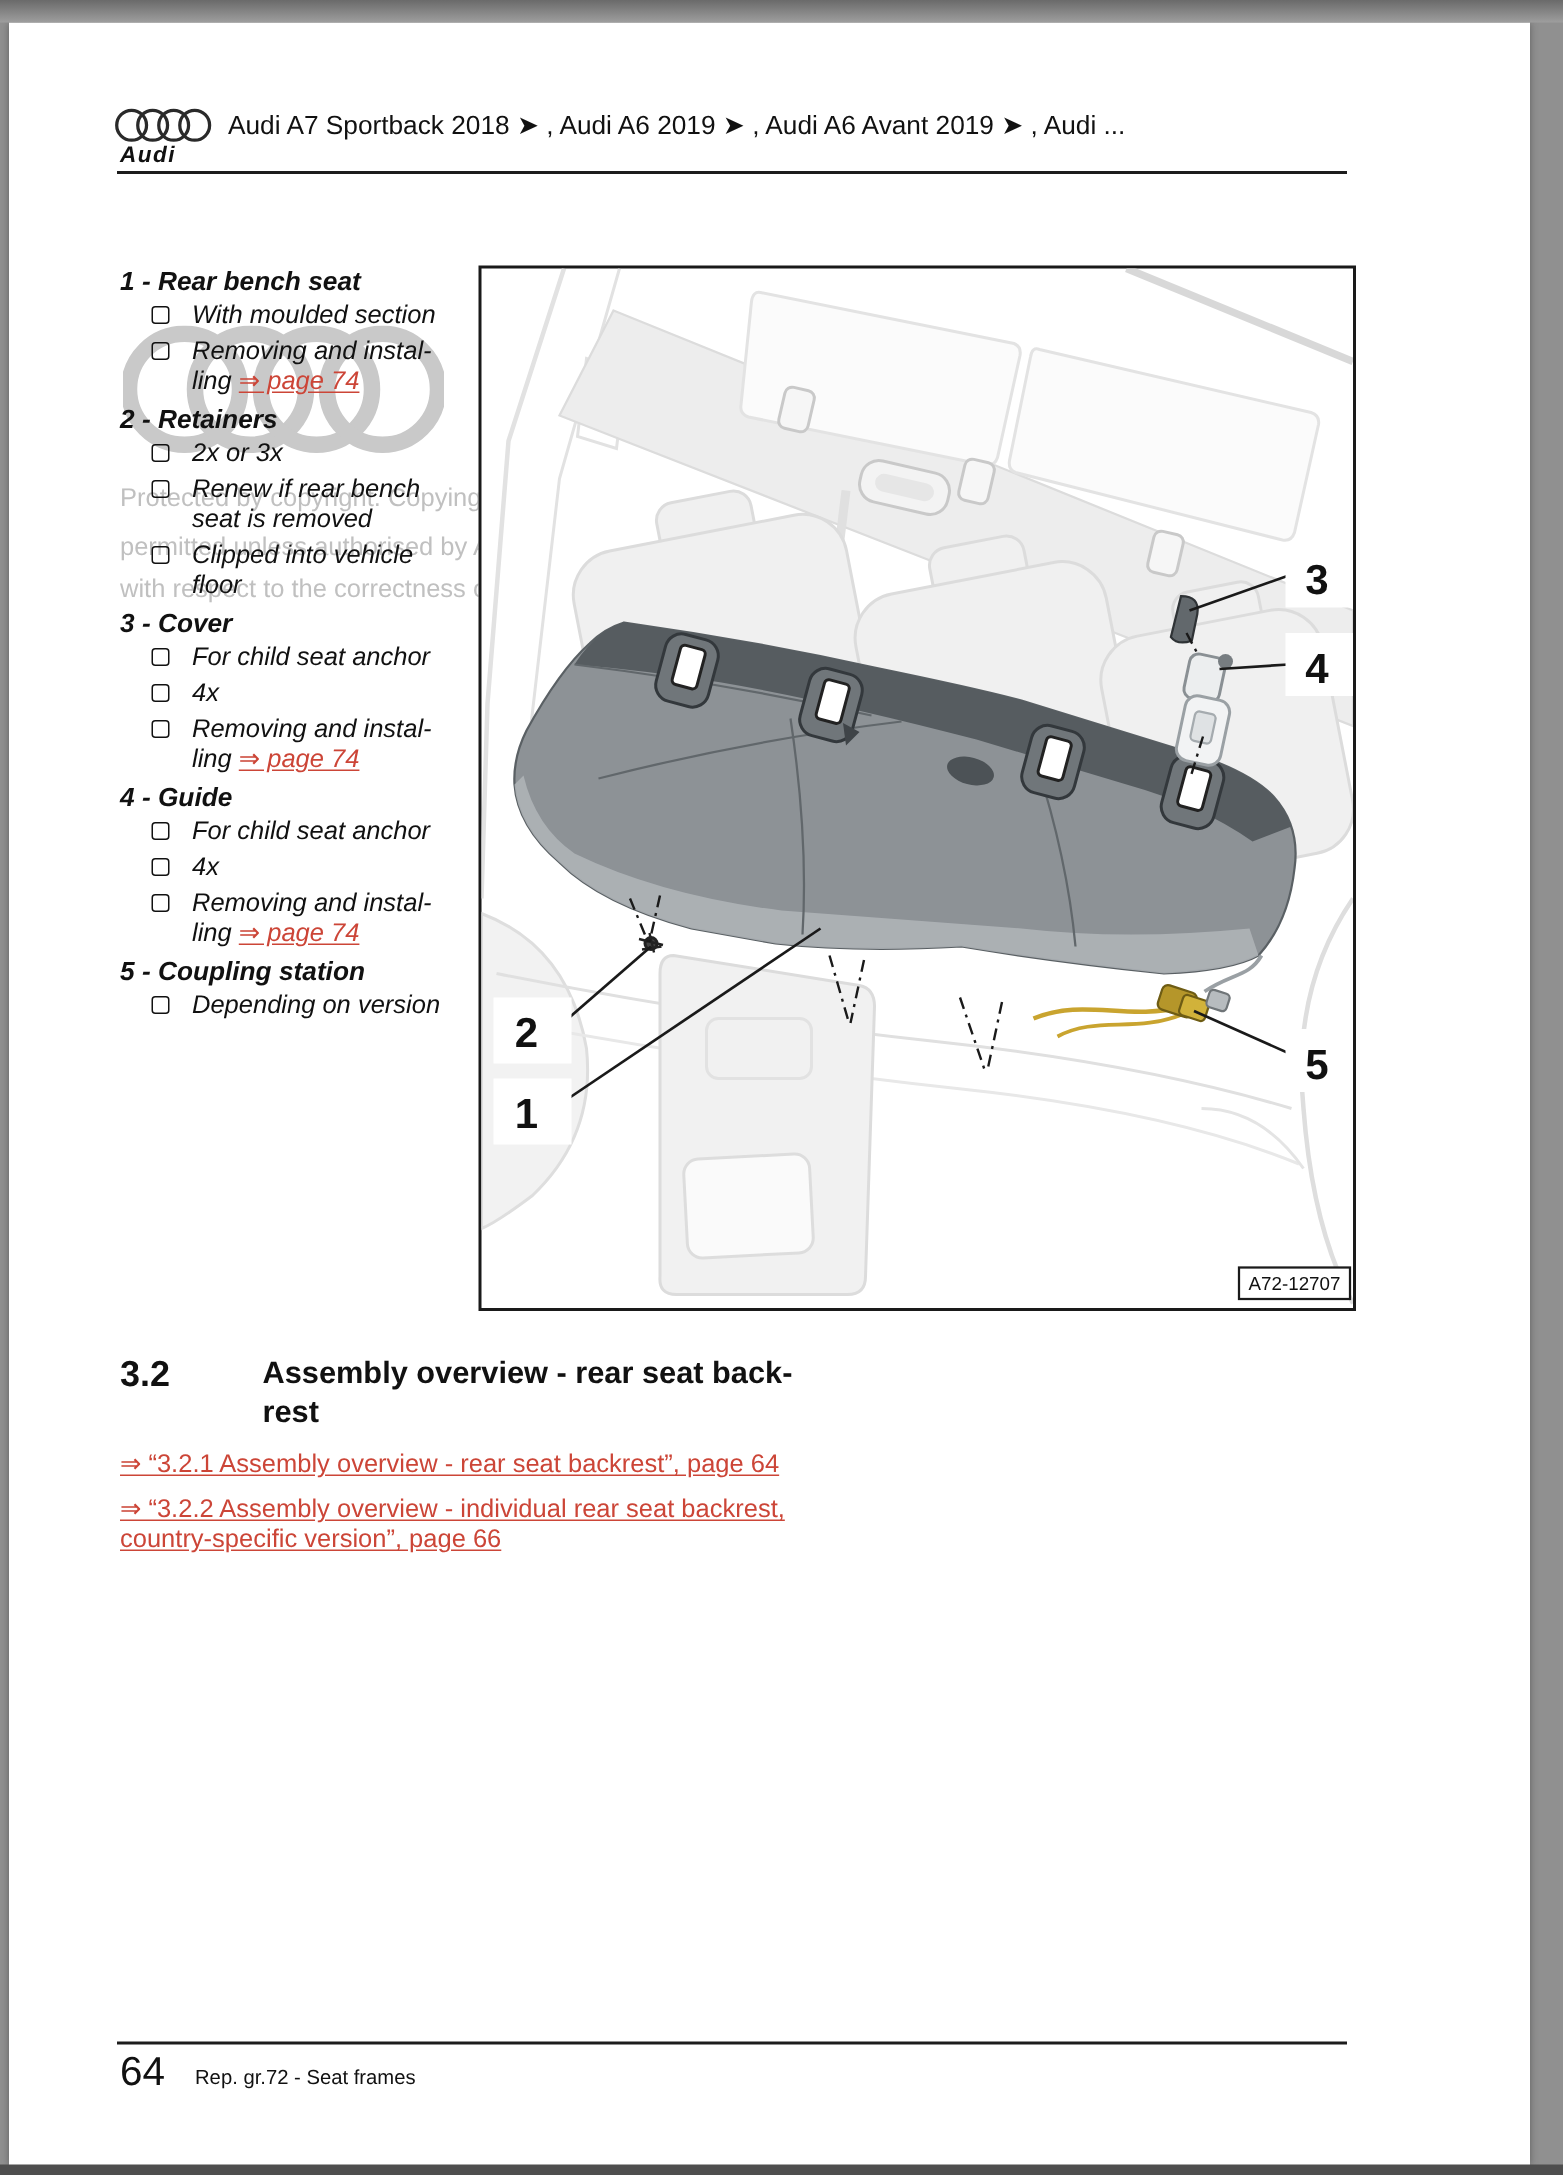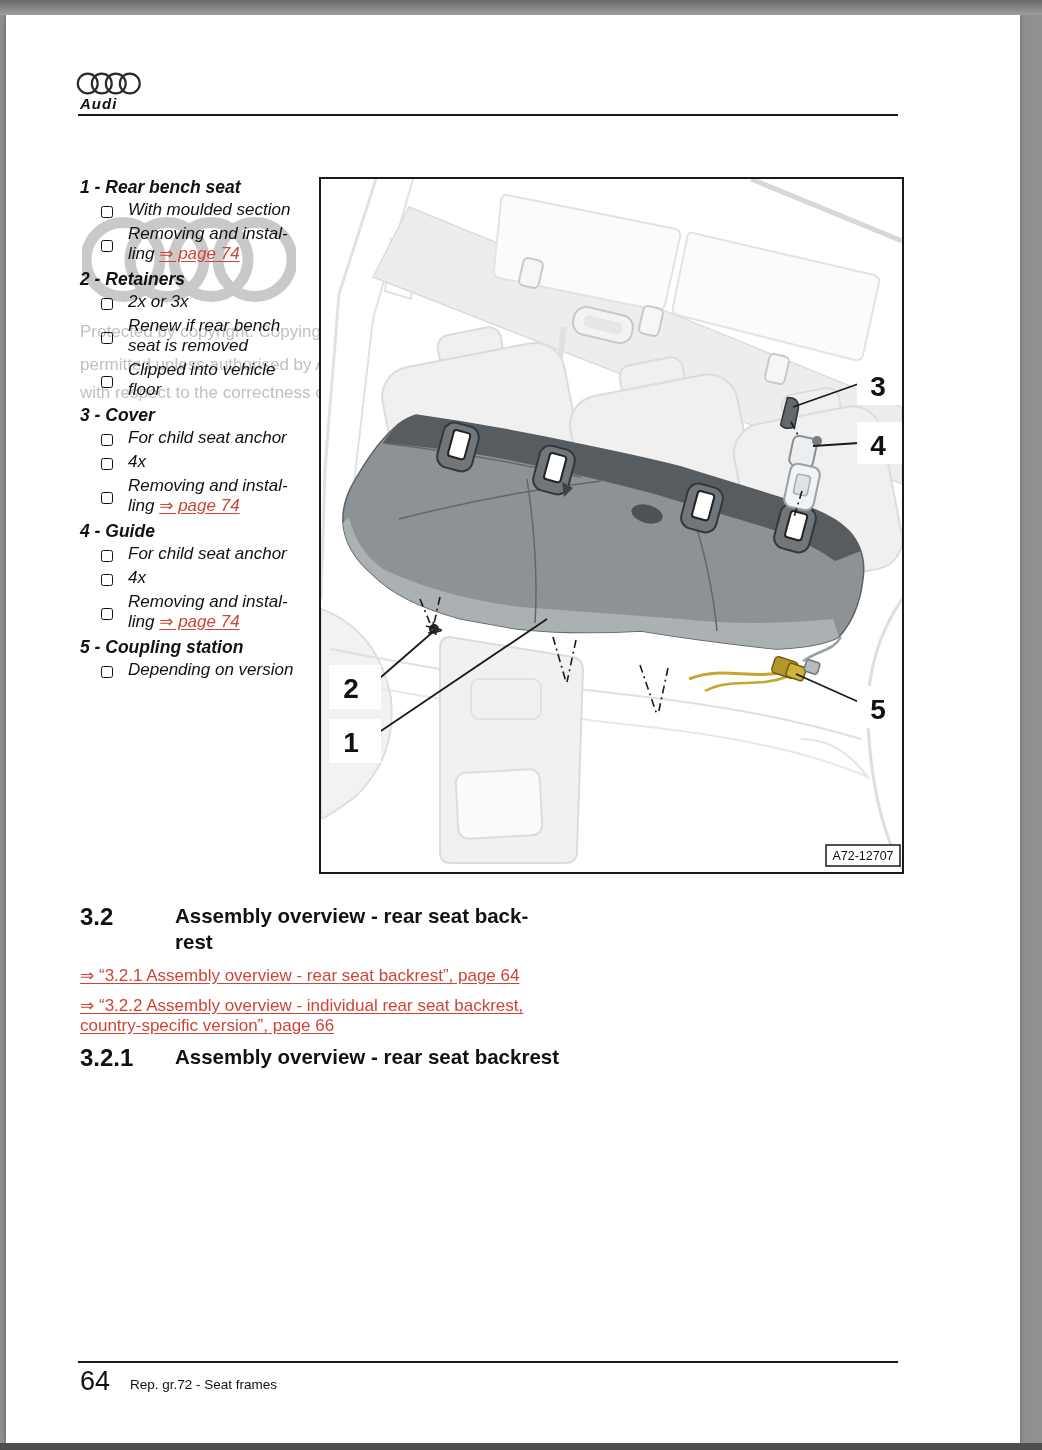--- a/index.html
+++ b/index.html
@@ -20,21 +20,21 @@
   .rule{position:absolute;left:78px;width:820px;height:2px;background:#1c1c1c;z-index:2;}
   .rule-top{top:114px;} .rule-bottom{top:1361px;}
 
   
   .wm-rings{position:absolute;left:82px;top:217px;z-index:1;}
   .wm-line{position:absolute;left:80px;font-size:17px;color:#c0c0c0;white-space:nowrap;z-index:1;}
 
   
   .parts-list{position:absolute;left:80px;top:172px;width:262px;z-index:2;font-style:italic;}
   .group-heading{font-size:17.5px;font-weight:bold;line-height:22px;margin-top:4px;}
-  .li{display:flex;margin:2px 0 4px 0;align-items:center;}
+  .li{display:flex;margin:2px 0 4px 0;}
   .cbx{flex:none;width:12px;height:12px;border:1.8px solid #111;border-radius:2.5px;
     margin:4px 15px 0 21px;}
   .li-text{font-size:17px;line-height:20px;}
   .li-text .t{white-space:pre-line;}
   a.red-link,.red-link{color:#cc4537;text-decoration:underline;text-underline-offset:2px;cursor:pointer;}
 
   
   .figure{position:absolute;left:319px;top:177px;width:585px;height:697px;background:#fff;
     border:2px solid #1a1a1a;z-index:3;}
 
@@ -60,20 +60,21 @@
   <svg class="logo-rings" width="66" height="27" viewBox="0 0 73 28">
     <g fill="none" stroke="#2a2a2a" stroke-width="2.4">
       <circle cx="13" cy="14" r="11"></circle>
         <circle cx="28.5" cy="14" r="11"></circle>
       <circle cx="44" cy="14" r="11"></circle>
         <circle cx="59.5" cy="14" r="11"></circle>
     </g>
   </svg>
   <div class="logo-word">Audi</div>
   <div class="hdr-text">
+    <div>Audi A7 Sportback 2018 ➤ , Audi A6 2019 ➤ , Audi A6 Avant 2019 ➤ , Audi ...</div>
   </div>
   <div class="rule rule-top"></div>
 
   <svg class="wm-rings" width="214" height="85" viewBox="0 0 214 85">
     <g fill="none" stroke="#c9c9c9" stroke-width="11">
       <circle cx="41" cy="42.5" r="37"></circle>
         <circle cx="85" cy="42.5" r="37"></circle>
       <circle cx="129" cy="42.5" r="37"></circle>
         <circle cx="173" cy="42.5" r="37"></circle>
     </g>
@@ -288,21 +289,17 @@
   </div>
 
   <div class="sec-row" style="top:903px">
     <div class="sec-num">3.2</div>
     <div class="sec-title">Assembly overview - rear seat back-
 rest</div>
   </div>
   <a class="sec-link red-link" style="top:966px">⇒ “3.2.1 Assembly overview - rear seat backrest”, page 64</a>
   <a class="sec-link red-link" style="top:996px">⇒ “3.2.2 Assembly overview - individual rear seat backrest,
 country-specific version”, page 66</a>
-  <div class="sec-row" style="top:1044px">
-    <div class="sec-num">3.2.1</div>
-    <div class="sec-title">Assembly overview - rear seat backrest</div>
-  </div>
 
   <div class="rule rule-bottom"></div>
   <div class="page-num">64</div>
   <div class="footer-text">Rep. gr.72 - Seat frames</div>
 </div>
 
 </body></html>

